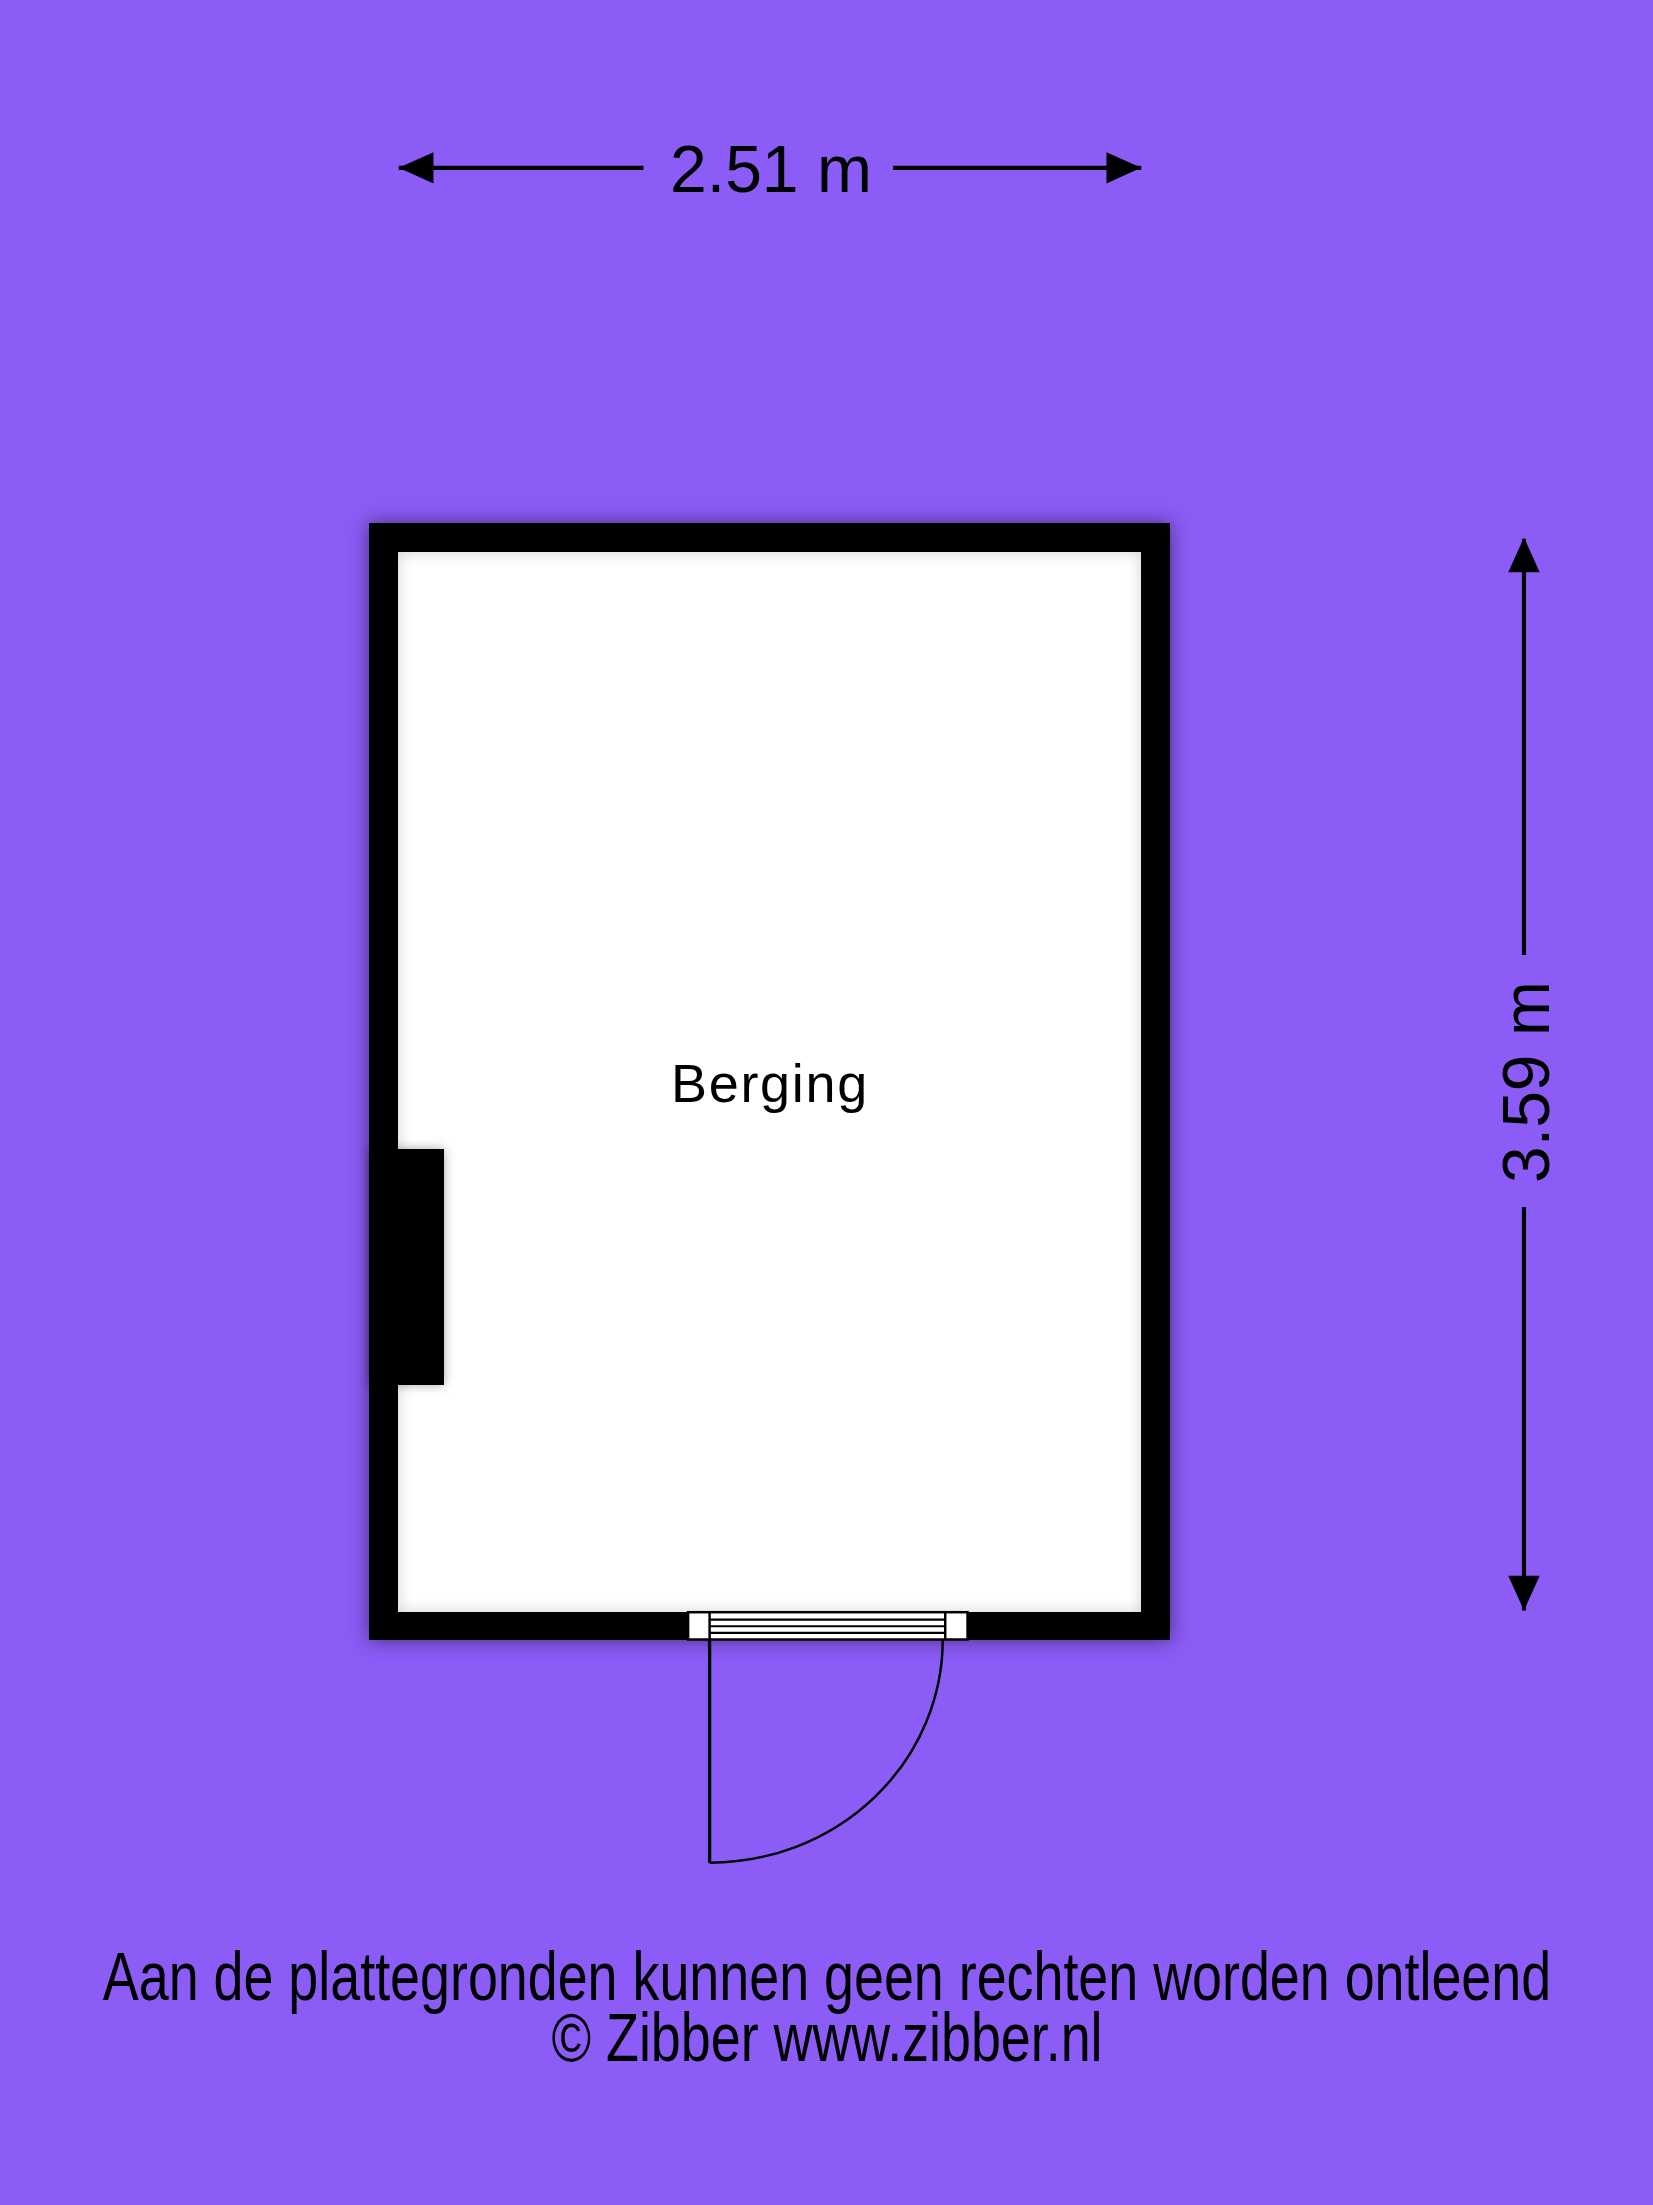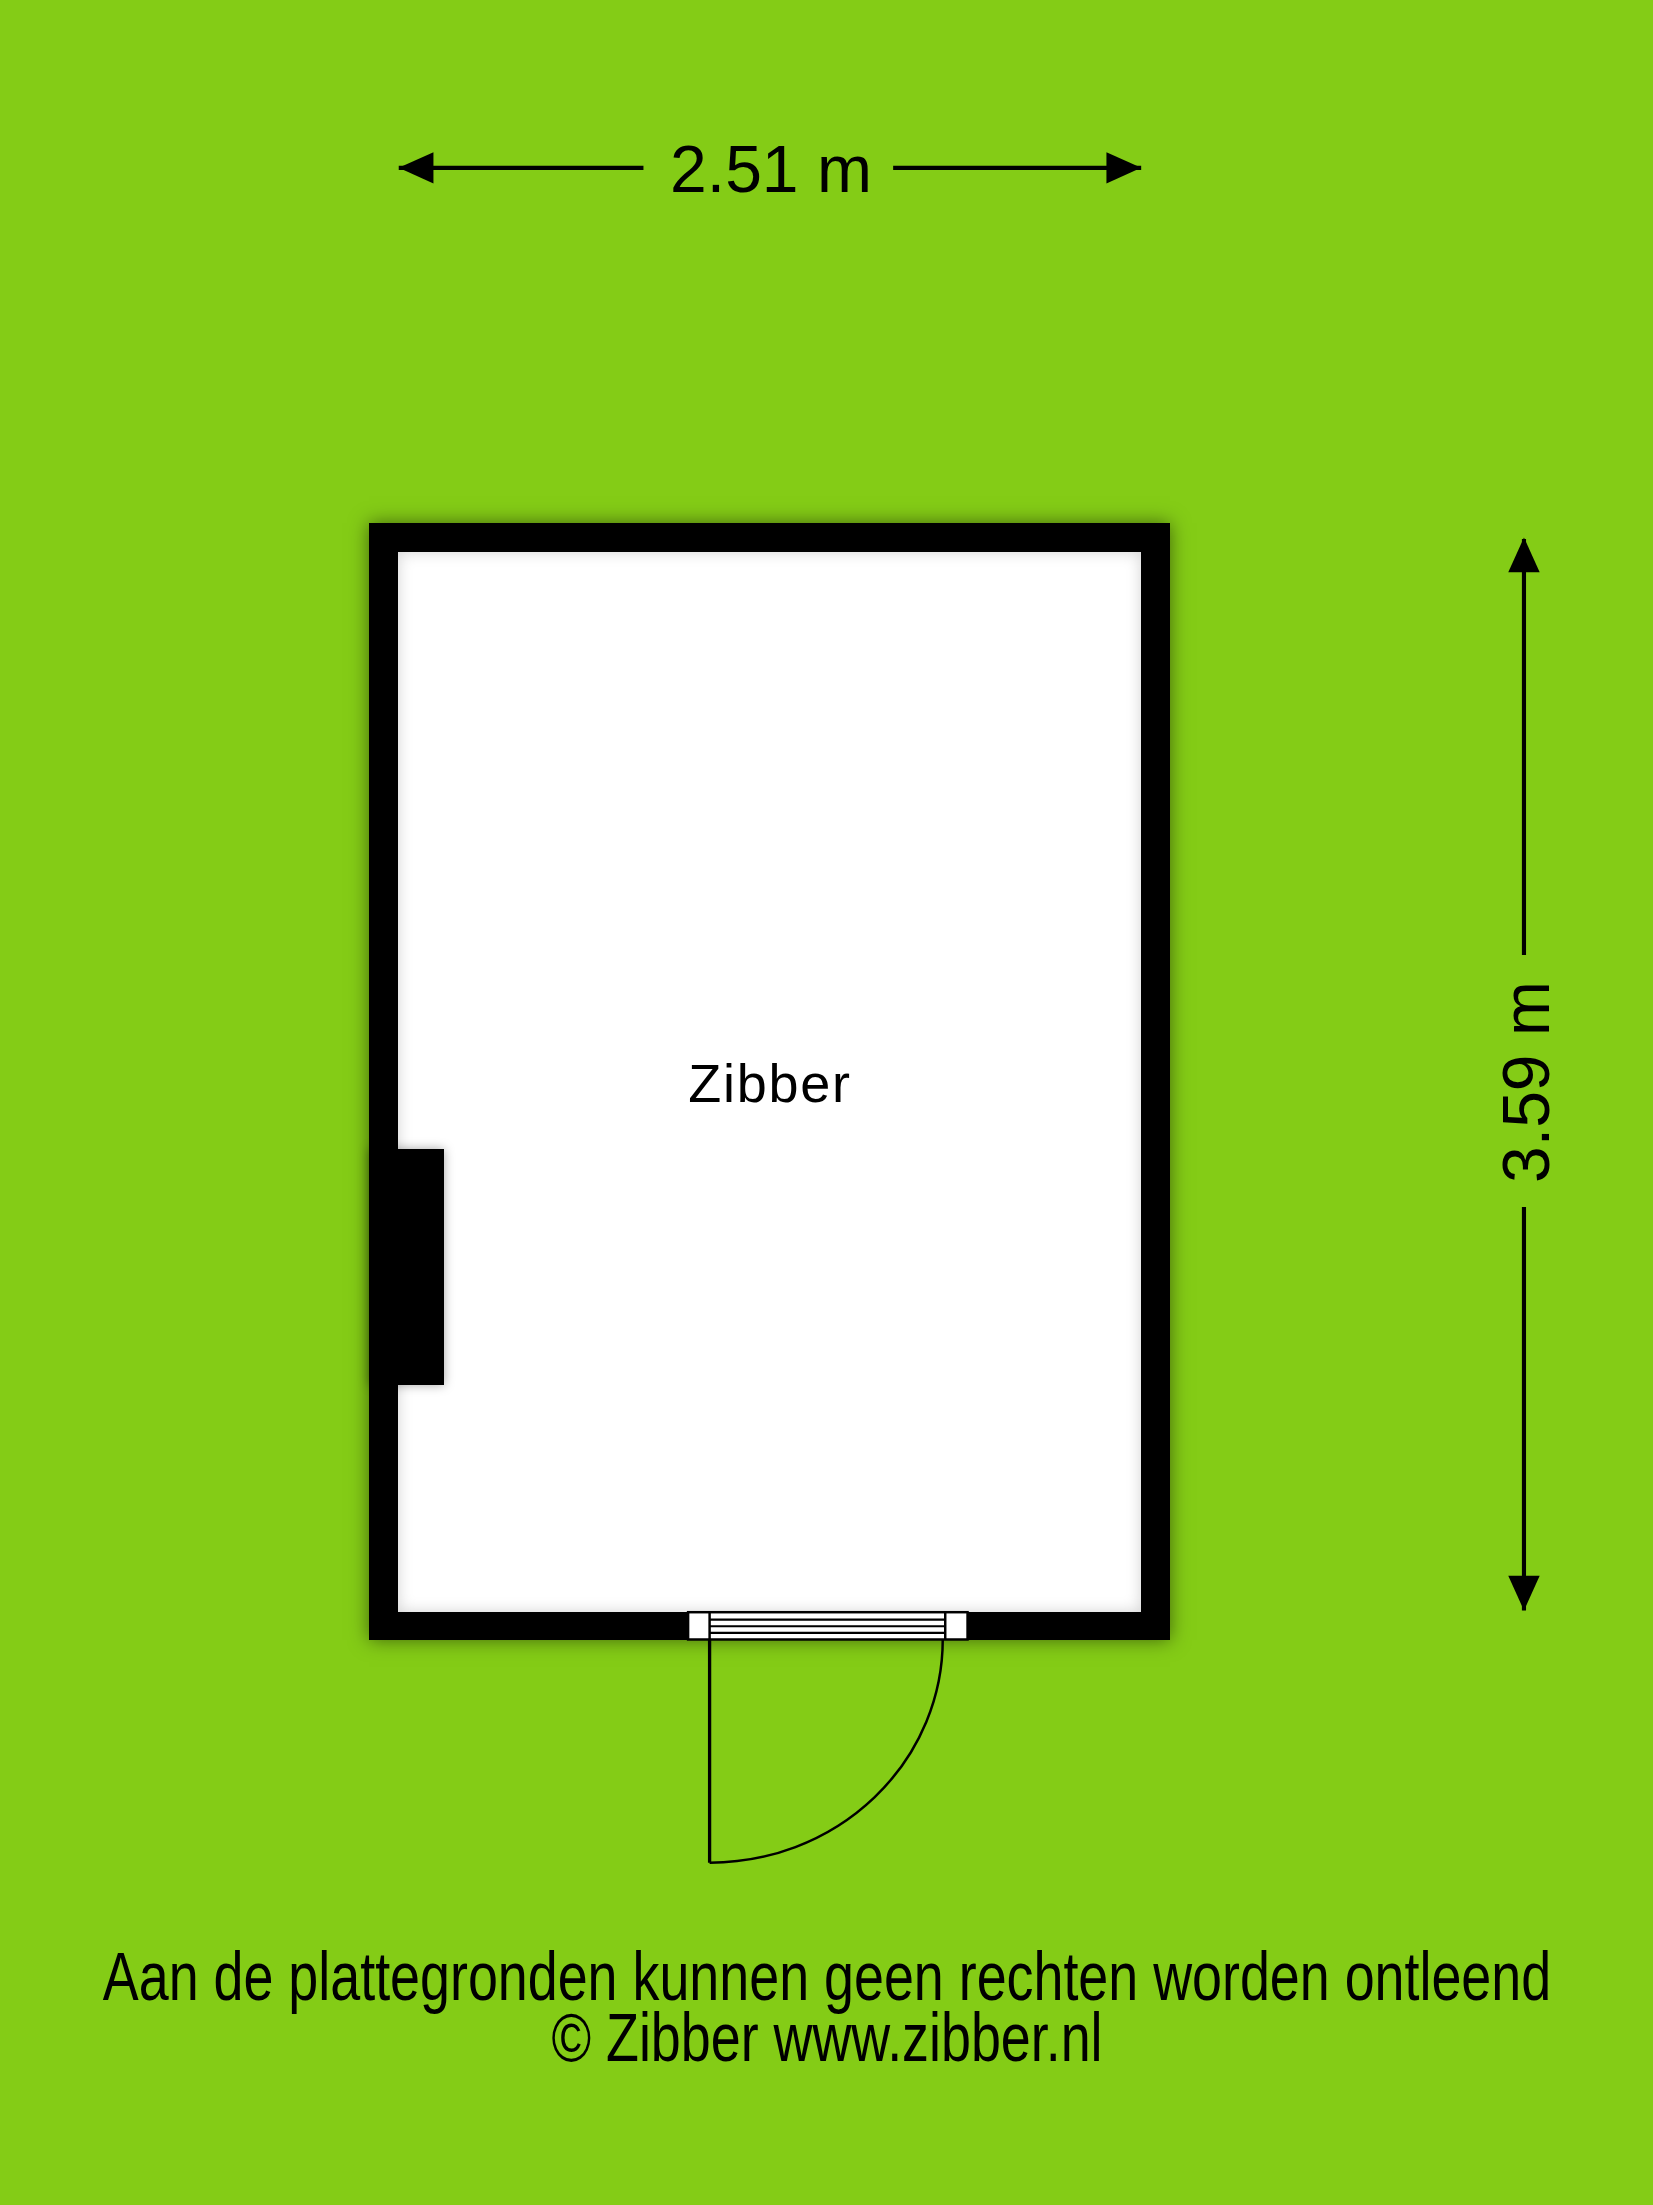--- a/index.html
+++ b/index.html
@@ -4,21 +4,21 @@
 <style>
   html, body {
     margin: 0;
     padding: 0;
     background: #ffffff;
   }
   #canvas {
     position: relative;
     width: 1654px;
     height: 2205px;
-    background: #84cc16;
+    background: #8b5cf6;
     overflow: hidden;
     font-family: "Liberation Sans", sans-serif;
     color: #000000;
   }
   
   .room-walls {
     position: absolute;
     left: 369px;
     top: 523px;
     width: 801px;
@@ -129,20 +129,20 @@
       <line x1="858" y1="1983" x2="858" y2="2253" stroke="#000000" stroke-width="4"></line>
 
       <path d="M 1140 1983 A 282 270 0 0 1 858 2253" fill="none" stroke="#000000" stroke-width="3"></path>
     </g>
   </svg>
 
   <div class="label dim-label-top">2.51 m</div>
 
   <div class="label dim-label-right">3.59 m</div>
 
-  <div class="label room-label">Zibber</div>
+  <div class="label room-label">Berging</div>
 
   <div class="footer-line footer-disclaimer">Aan de plattegronden kunnen geen rechten worden ontleend</div>
 
   <div class="footer-line footer-copyright">© Zibber www.zibber.nl</div>
 
 </div>
 
 
 </body></html>

